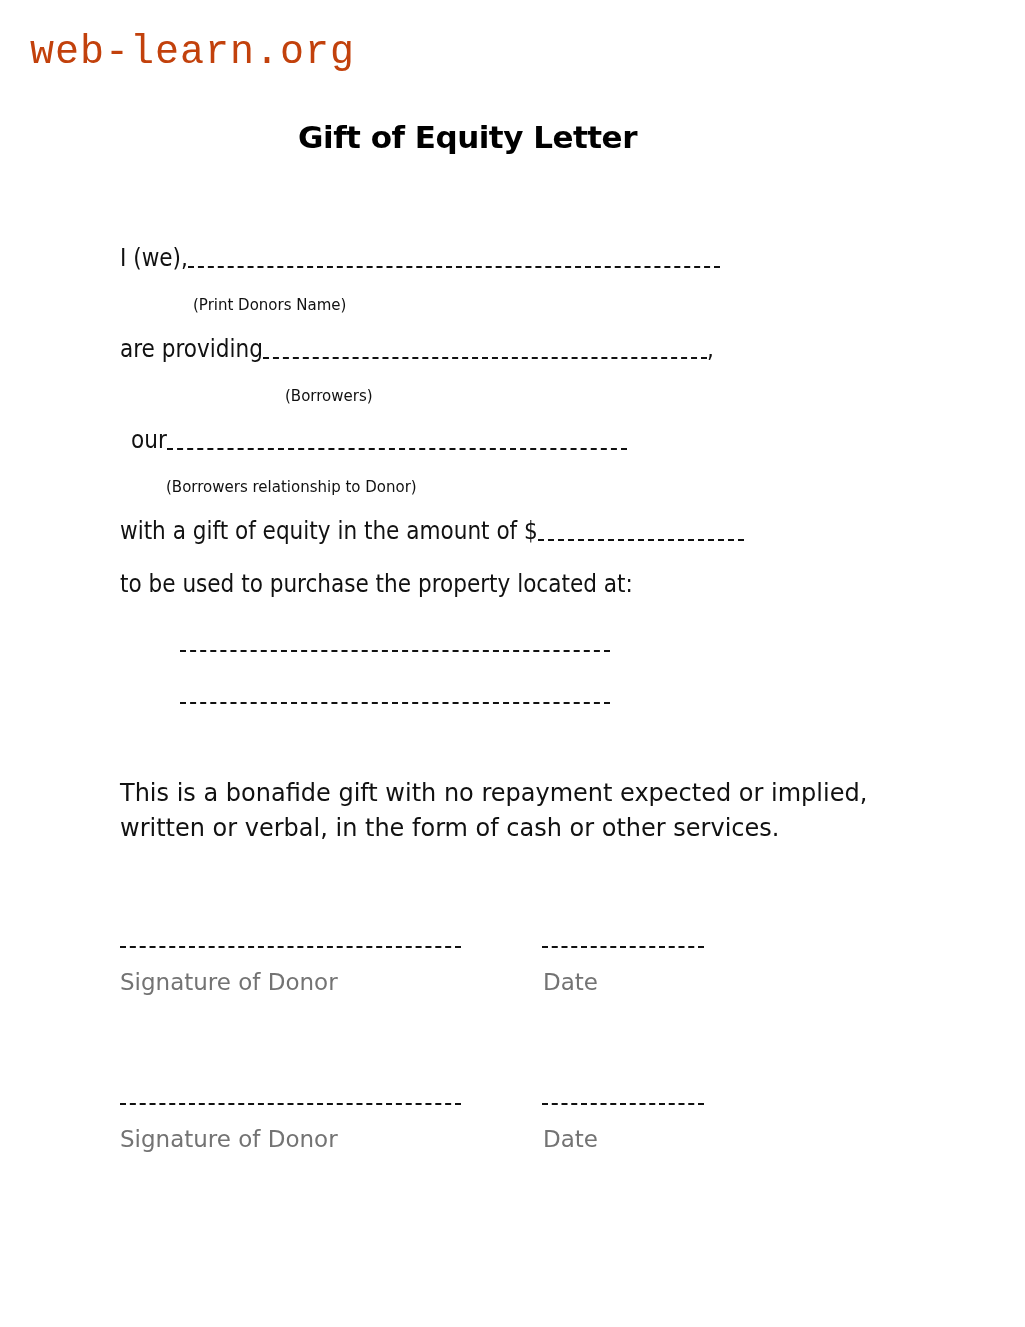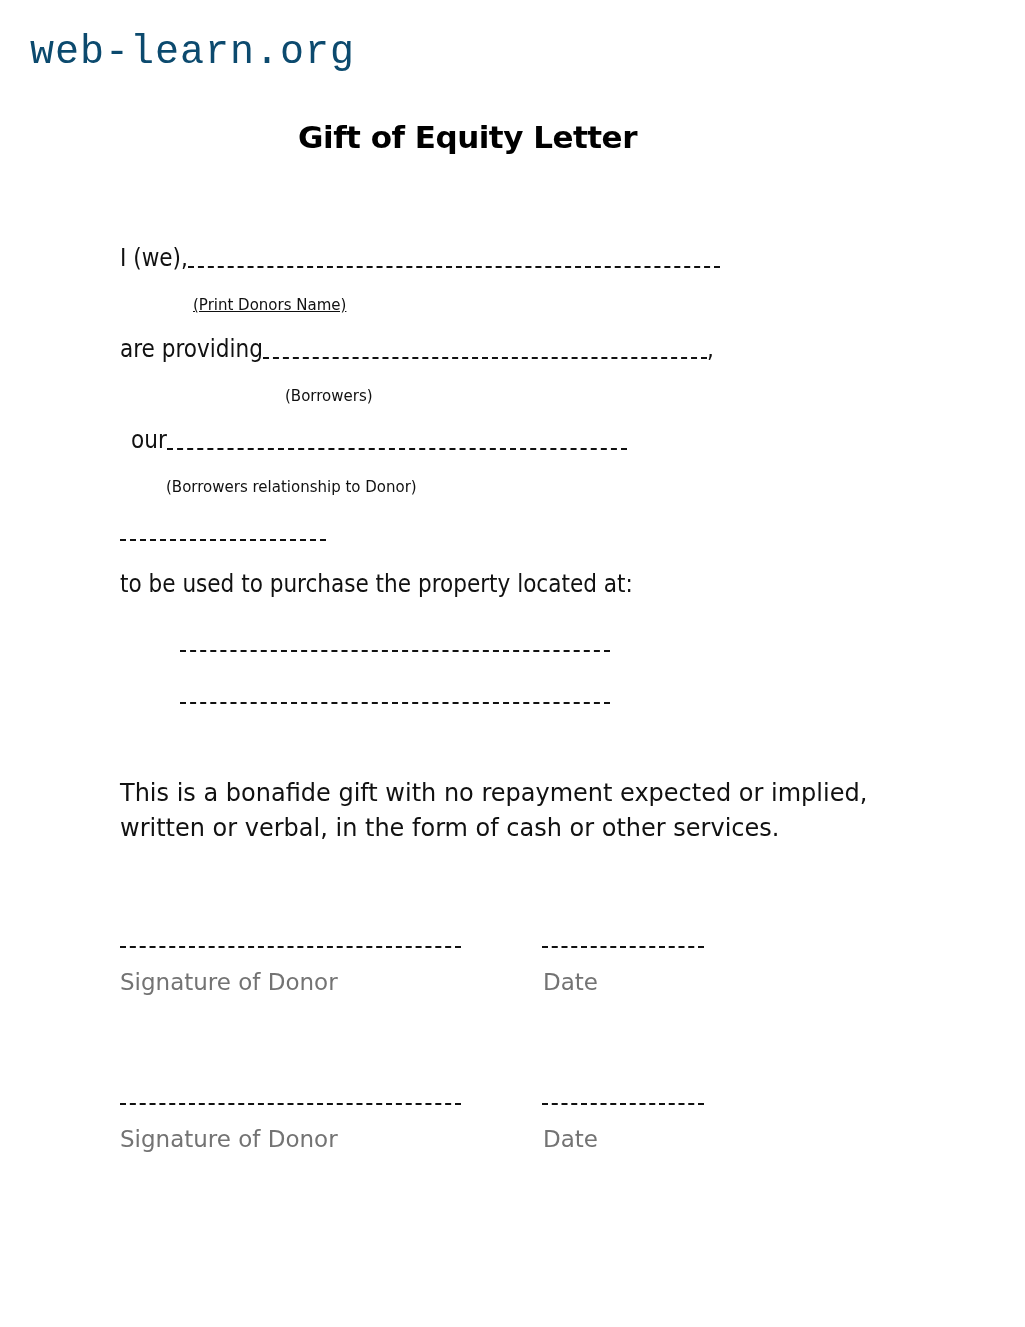--- a/index.html
+++ b/index.html
@@ -1,50 +1,50 @@
 <!DOCTYPE html>
 <html><head>
 <meta charset="utf-8">
 <style>
   html, body { margin: 0; padding: 0; background: #ffffff; }
   body { width: 1025px; height: 1327px; position: relative; overflow: hidden; color: #111; font-family: "DejaVu Sans", sans-serif; }
-  .watermark { position: absolute; left: 30px; top: 30px; font-family: "Liberation Mono", monospace; font-size: 40px; color: #0c4a6e; letter-spacing: 1px; }
+  .watermark { position: absolute; left: 30px; top: 30px; font-family: "Liberation Mono", monospace; font-size: 40px; color: #c2410c; letter-spacing: 1px; }
   .title { position: absolute; left: 0; width: 935px; top: 119px; text-align: center; font-family: "DejaVu Sans", sans-serif; font-weight: bold; font-size: 31px; letter-spacing: -0.5px; color: #000; }
   .line { position: absolute; left: 120px; font-size: 24px; line-height: 30px; white-space: nowrap; color: #111; font-stretch: condensed; }
   .line span { display: inline-block; vertical-align: baseline; }
   .blank { display: inline-block; height: 2px; vertical-align: baseline; border-bottom: 2px dashed #111; margin-bottom: -2px; }
   .caption { position: absolute; font-size: 15px; color: #111; white-space: nowrap; }
   .standalone-blank { position: absolute; height: 0; border-bottom: 2px dashed #111; }
   .para { position: absolute; left: 120px; font-size: 24px; line-height: 35px; color: #111; white-space: nowrap; }
   .sig-label { position: absolute; font-size: 23px; color: #737373; white-space: nowrap; }
 </style>
 </head>
 <body>
 
 <div class="watermark">web-learn.org</div>
 
 <div class="title">Gift of Equity Letter</div>
 
 <div class="line" style="top:243px;text-align:center;">
   <span>I (we), </span><span class="blank" style="width:532px;"></span>
 </div>
-<div class="caption" style="left:193px; top:296px;text-decoration:underline;">(Print Donors Name)</div>
+<div class="caption" style="left:193px; top:296px;">(Print Donors Name)</div>
 
 <div class="line" style="top:334px;text-align:center;">
   <span>are providing </span><span class="blank" style="width:444px;"></span><span>,</span>
 </div>
 <div class="caption" style="left:285px; top:387px;">(Borrowers)</div>
 
 <div class="line" style="top:425px;margin-left:11px;">
   <span>our </span><span class="blank" style="width:460px;"></span>
 </div>
 <div class="caption" style="left:166px; top:478px;">(Borrowers relationship to Donor)</div>
 
 <div class="line" style="top:516px;">
-  <span class="blank" style="width:206px;"></span>
+  <span>with a gift of equity in the amount of $</span><span class="blank" style="width:206px;"></span>
 </div>
 
 <div class="line" style="top:569px;">to be used to purchase the property located at:</div>
 
 <div class="standalone-blank" style="left:180px; top:650px; width:430px;"></div>
 <div class="standalone-blank" style="left:180px; top:702px; width:430px;"></div>
 
 <div class="para" style="top:776px;">This is a bonafide gift with no repayment expected or implied,</div>
 <div class="para" style="top:811px;">written or verbal, in the form of cash or other services.</div>
 

